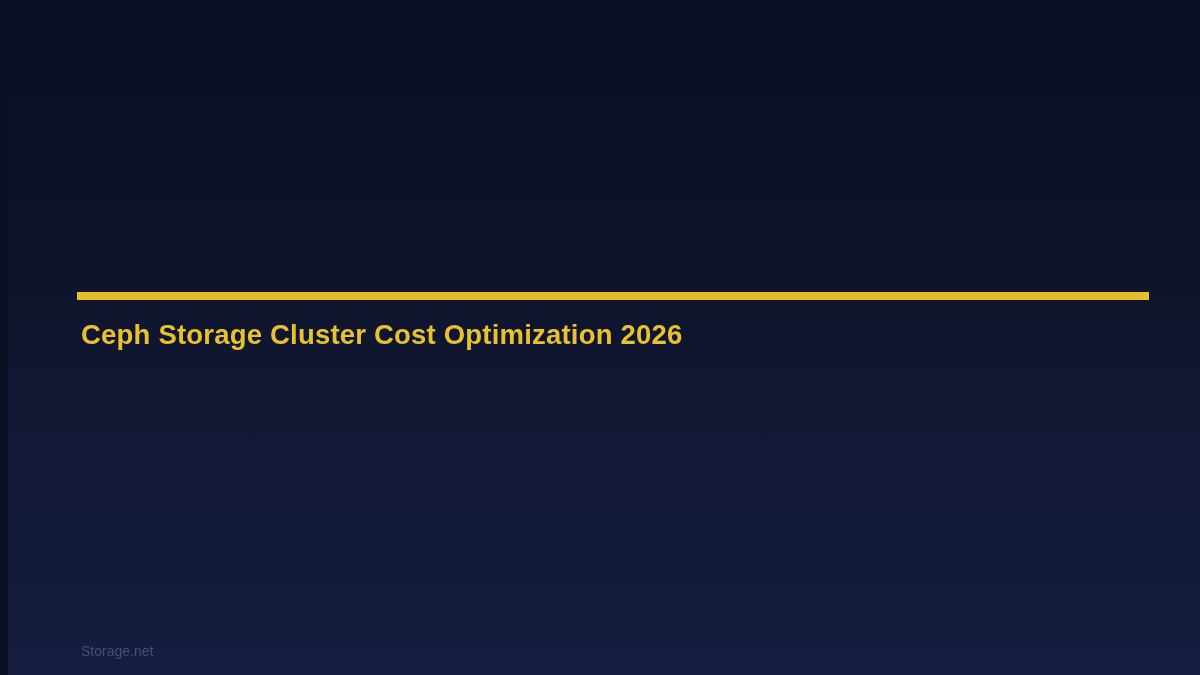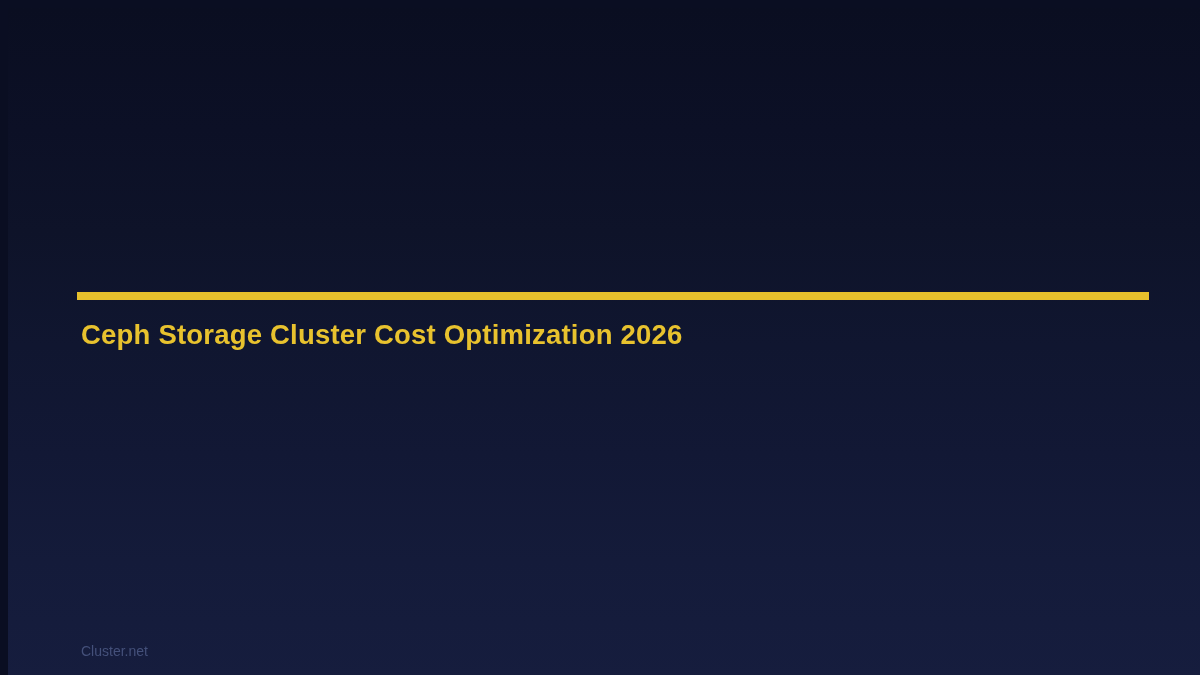--- a/index.html
+++ b/index.html
@@ -82,15 +82,15 @@
 <body>
 
 <div id="slide">
 
   <div id="accent-rule"></div>
 
   <h1 id="slide-title">Ceph Storage Cluster Cost Optimization 2026</h1>
 
   <div id="slide-body"></div>
 
-  <div id="footer-watermark">Cluster.net</div>
+  <div id="footer-watermark">Storage.net</div>
 
 </div>
 
 </body></html>

